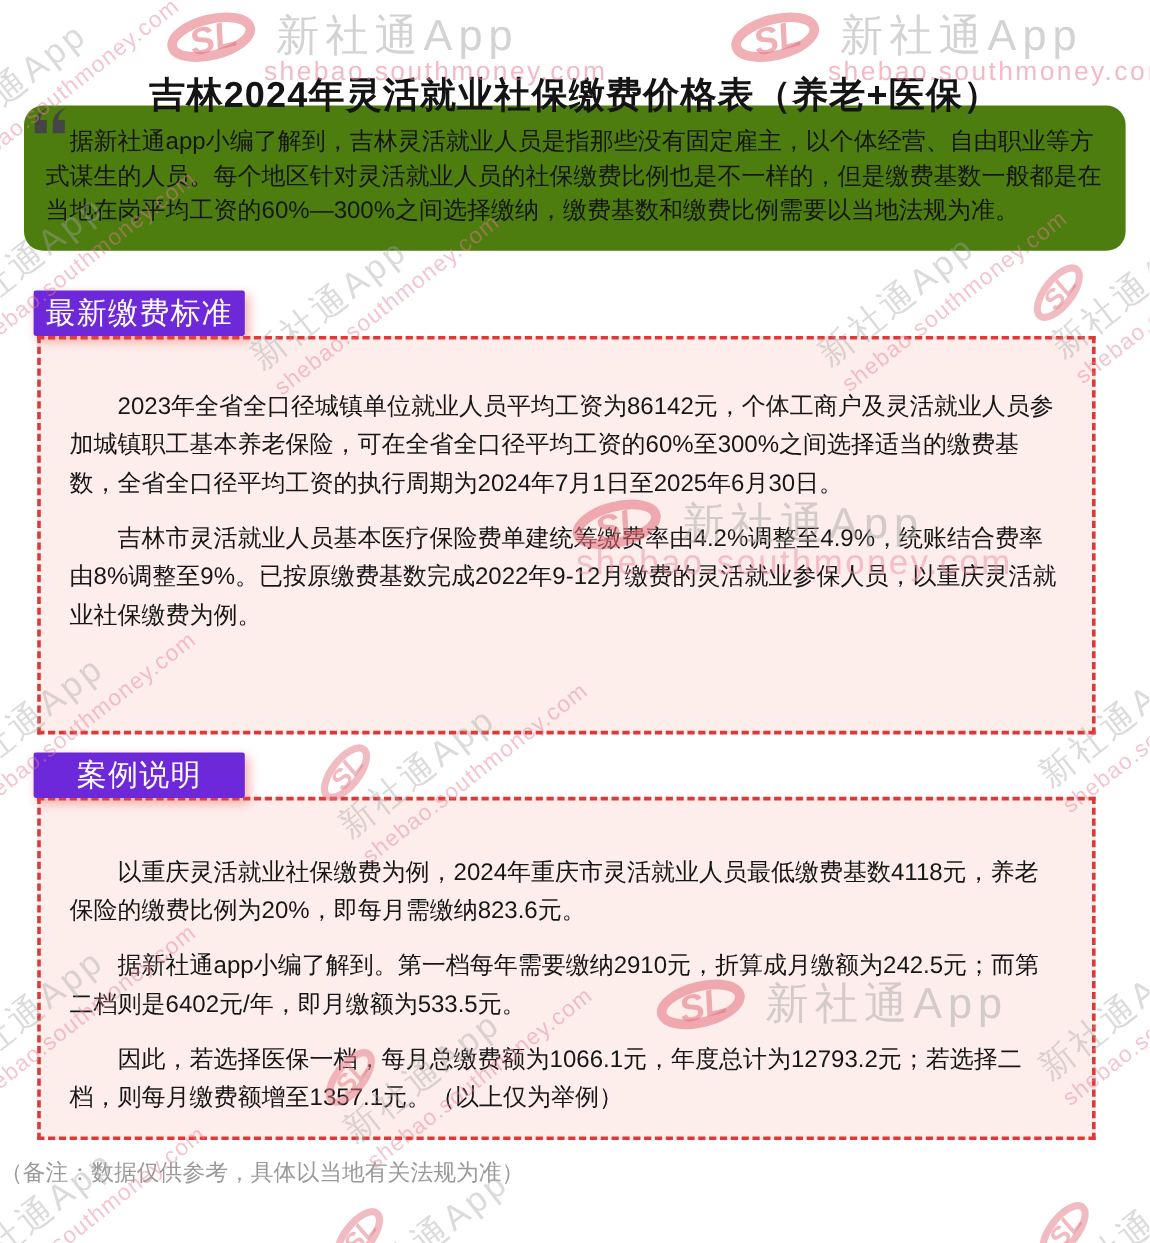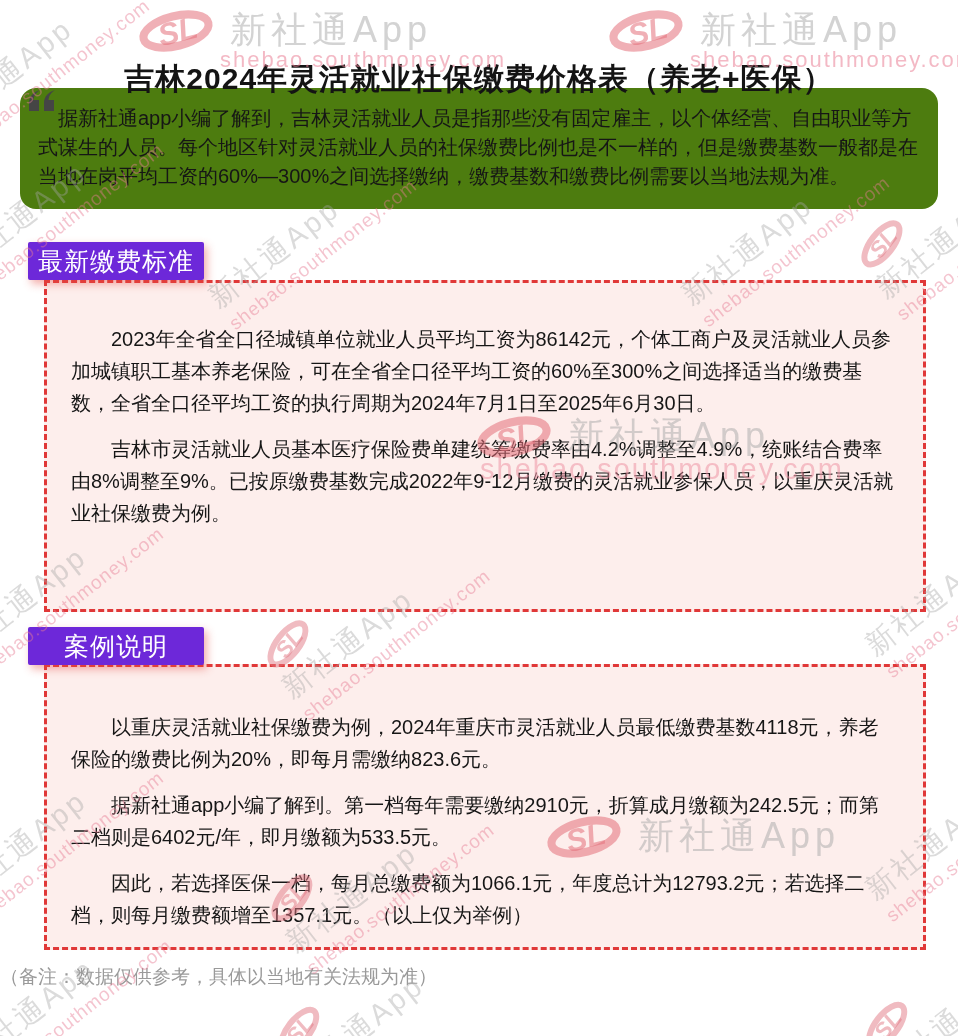--- a/index.html
+++ b/index.html
@@ -38,21 +38,21 @@
     font-size:25px;line-height:38px;text-align:center;
     letter-spacing:1px;
     border-radius:2px;
     box-shadow:3px 4px 9px rgba(231,76,66,.45);
     z-index:4;
   }
   .banner-1{top:242px;}
   .banner-2{top:627px;}
   
   .panel{
-    position:absolute;left:44px;width:882px;
+    position:absolute;left:31px;width:882px;
     box-sizing:border-box;
     background:#fdeeec;
     border:3px dashed #e03838;
     z-index:2;
   }
   .panel-1{top:280px;height:332px;padding:40px 26px 0 24px;}
   .panel-2{top:664px;height:286px;padding:44px 26px 0 24px;}
   .panel p{
     font-size:20px;line-height:32px;color:#161616;
     text-indent:2em;margin:0 0 14px 0;

